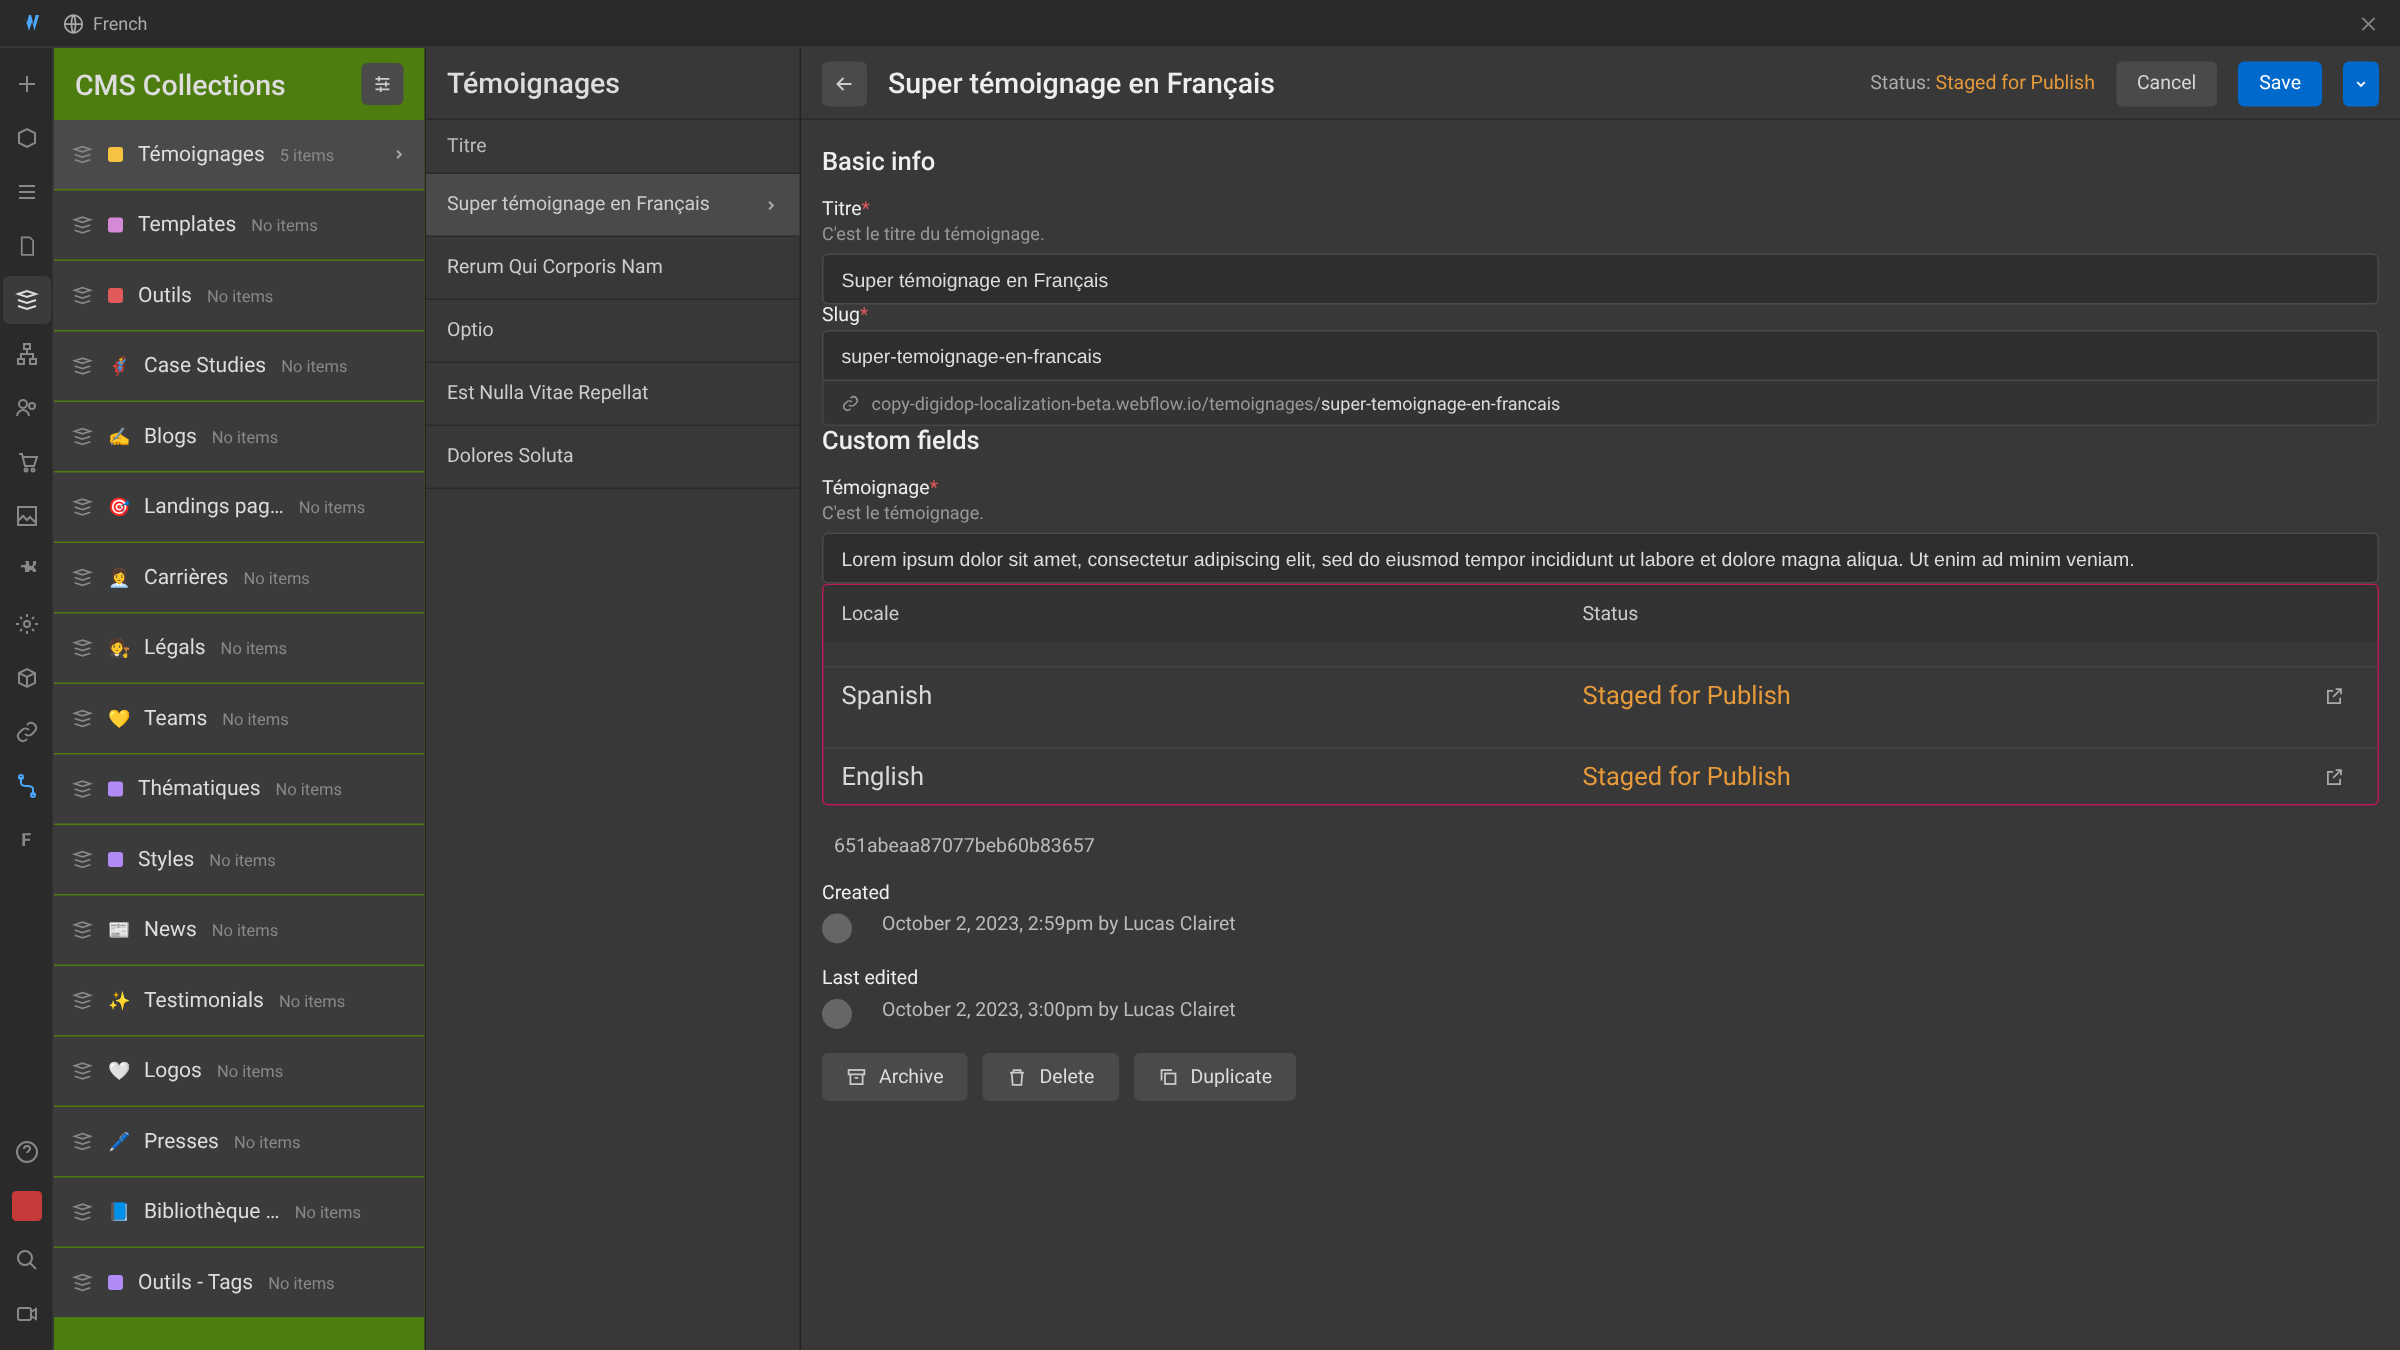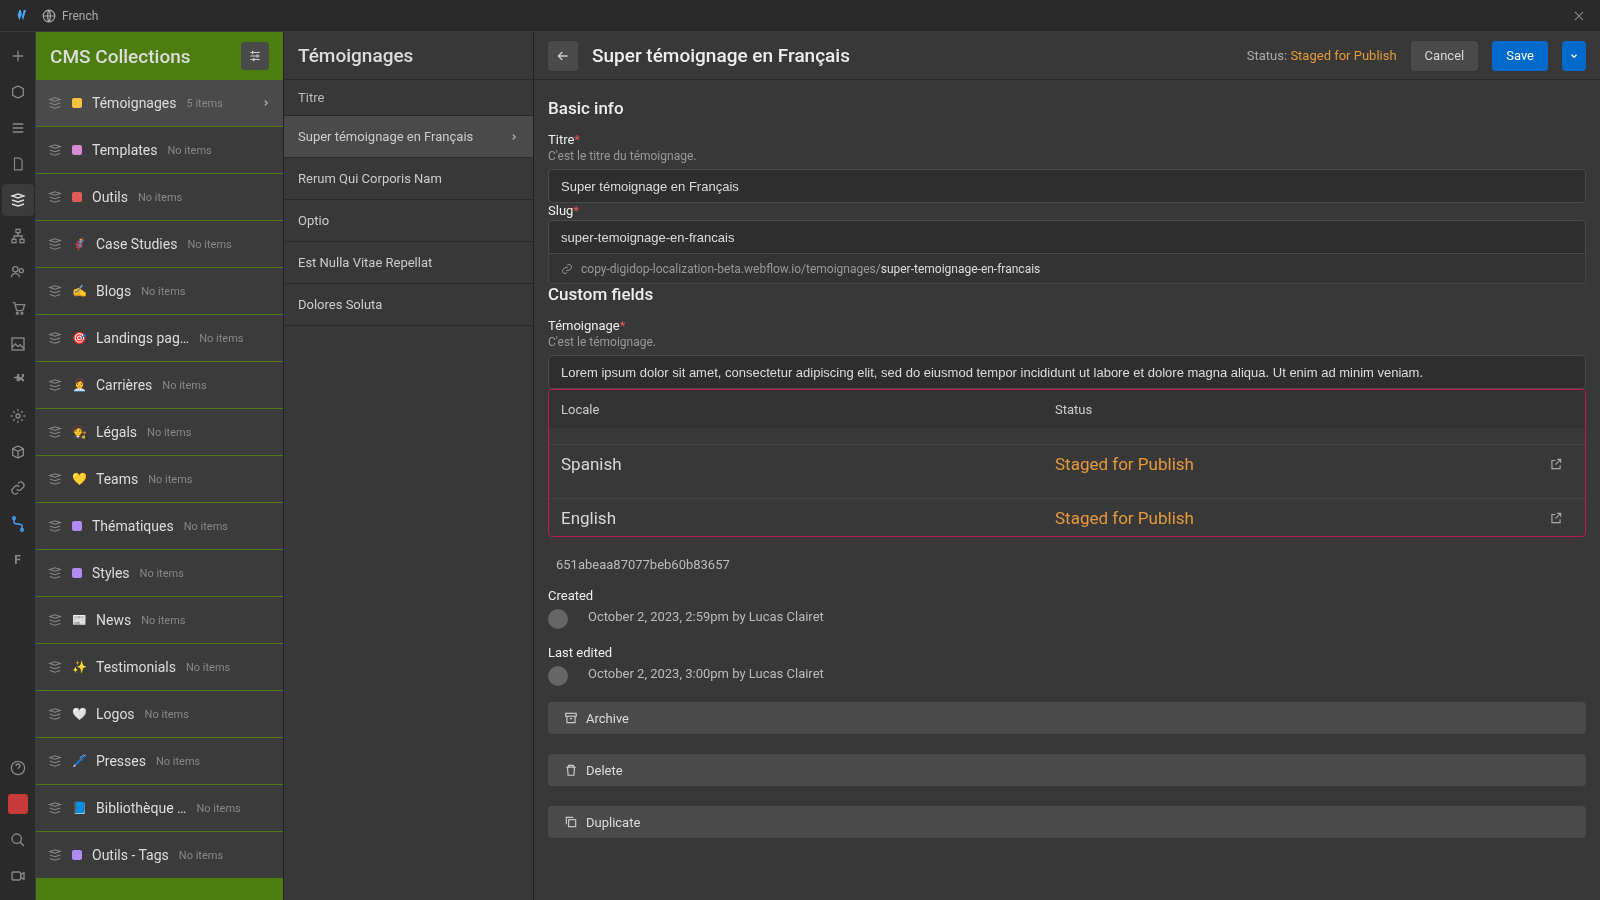--- a/index.html
+++ b/index.html
@@ -58,21 +58,21 @@
 .locale-table .th { background: #333; color: #ccc; font-size: 13px; }
 .locale-table .tr { border-top: 1px solid #444; font-size: 17px; margin-top: 16px; }
 .locale-table .c1 { flex: 1; }
 .locale-table .c2 { flex: 1; color: #e69a3a; }
 .locale-table .c3 { width: 24px; color: #888; cursor: pointer; }
 .meta-block { margin-bottom: 16px; }
 .meta-lbl { font-size: 13px; color: #eee; margin-bottom: 6px; }
 .meta-val { font-size: 13px; color: #bbb; padding-left: 8px; }
 .meta-with-avatar { display: flex; gap: 20px; }
 .avatar { width: 20px; height: 20px; border-radius: 50%; background: #666; }
-.action-row { display: flex; gap: 20px; margin-top: 10px; flex-direction: column; }
+.action-row { display: flex; gap: 10px; margin-top: 10px; }
 .action-btn { height: 32px; padding: 0 16px; background: #4a4a4a; border-radius: 4px; display: flex; align-items: center; gap: 8px; cursor: pointer; font-size: 13px; color: #ddd; }
 svg { display: block; }
 </style>
 </head>
 <body>
 
 <div class="app">
 
   <div class="topbar">
     <span>

